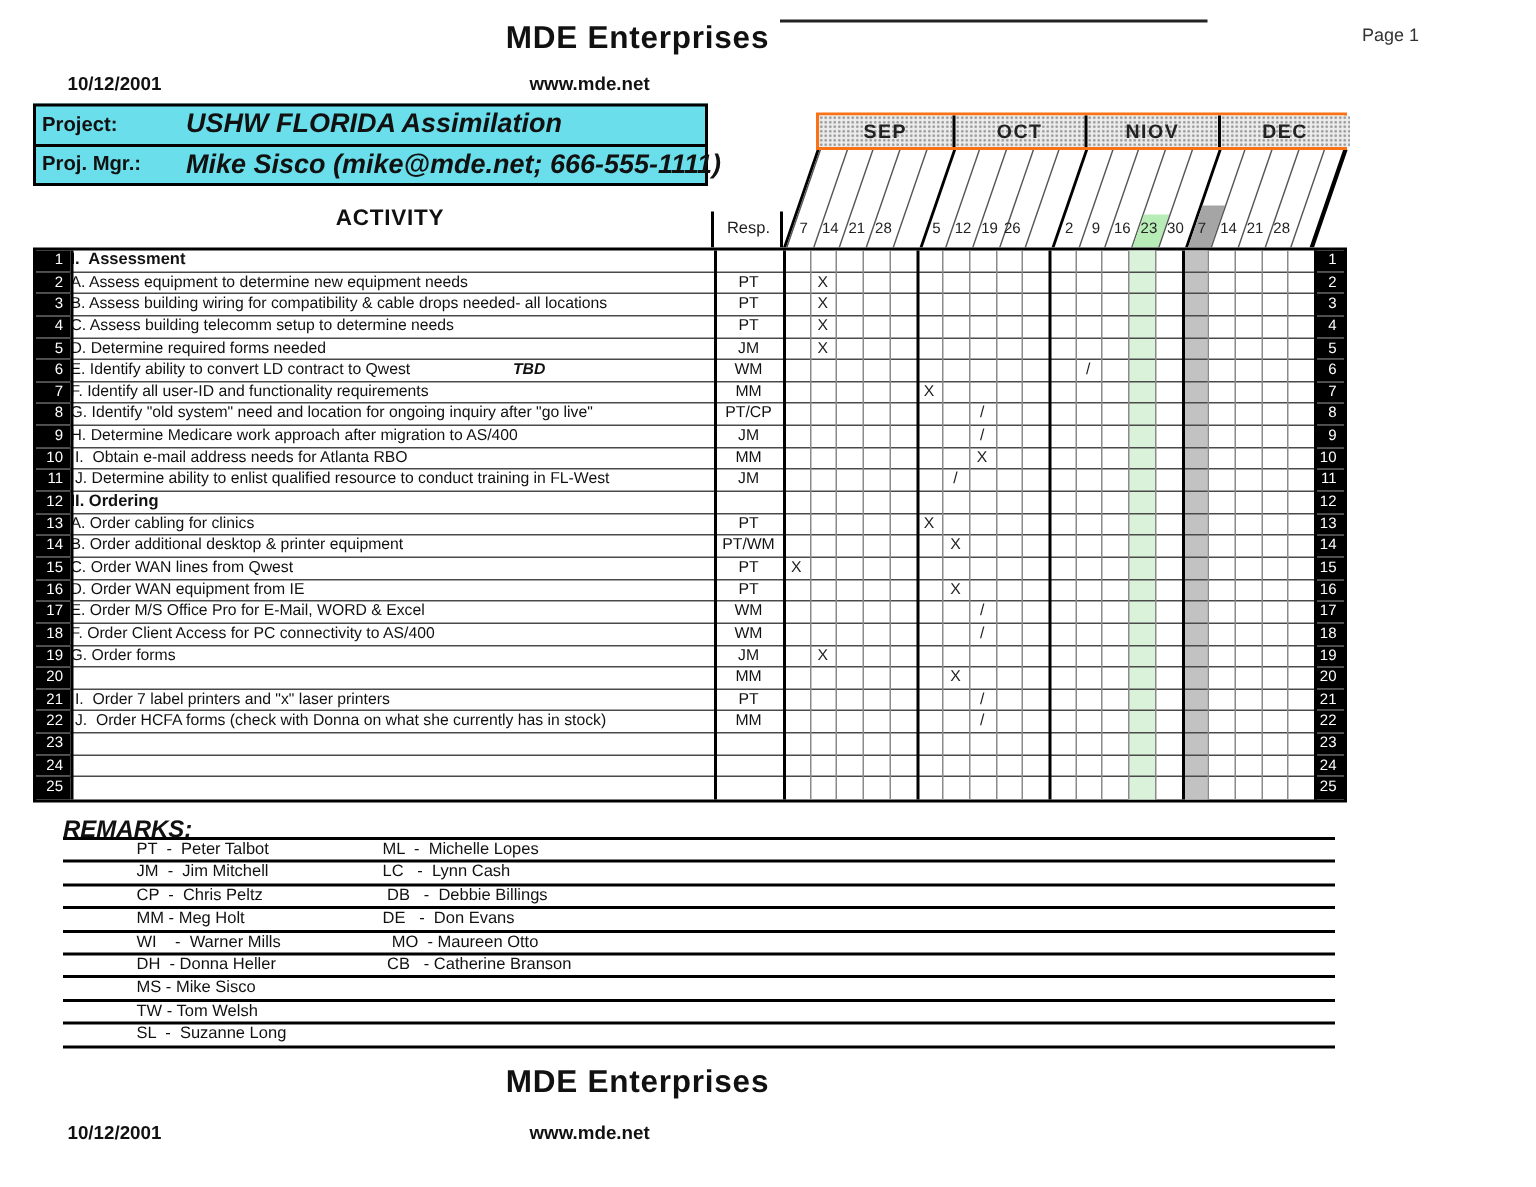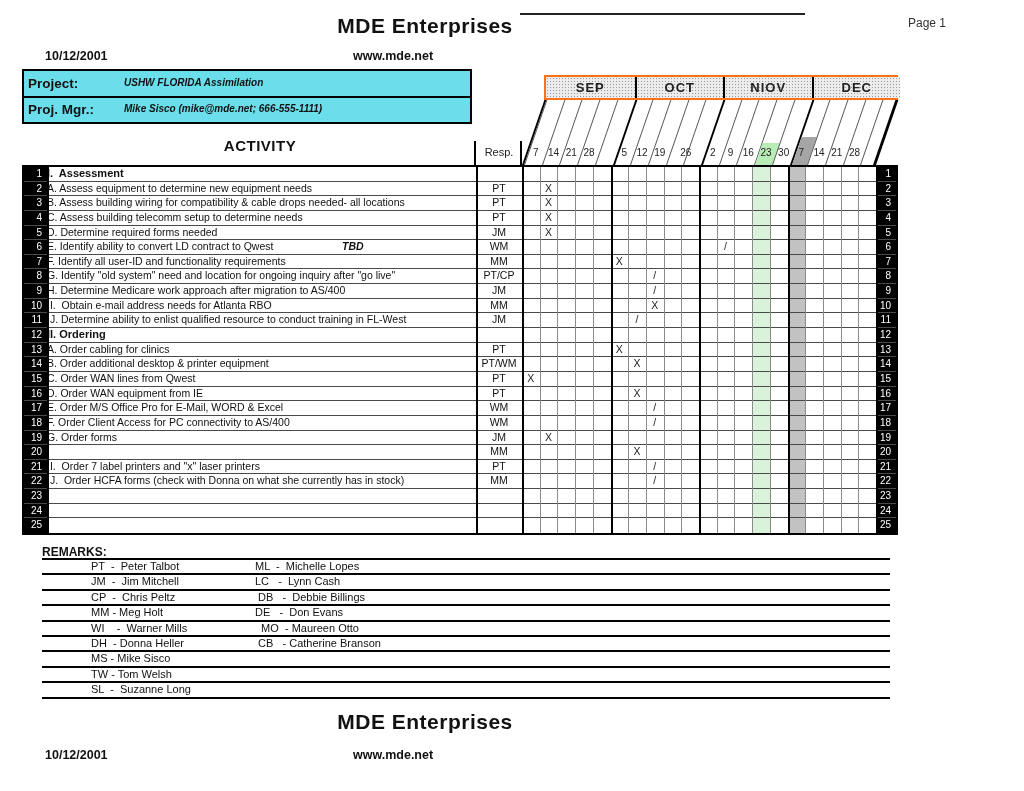--- a/index.html
+++ b/index.html
@@ -8,21 +8,21 @@
 
   
   .hline{position:absolute;left:520px;top:13px;width:285px;height:2px;background:#222;}
   .page-title{position:absolute;left:0;top:14px;width:850px;text-align:center;font-size:21px;font-weight:bold;letter-spacing:.5px;}
   .page-num{position:absolute;left:908px;top:16px;font-size:12px;color:#333;}
   .date-line{position:absolute;left:45px;top:49px;font-size:12.5px;font-weight:bold;}
   .web-line{position:absolute;left:353px;top:49px;font-size:12.5px;font-weight:bold;}
 
   .projbox{position:absolute;left:22px;width:446px;border:2px solid #000;background:#6ADEEA;line-height:23px;white-space:nowrap;}
   .projbox .plabel{font-weight:bold;font-size:13.5px;padding-left:4px;display:inline-block;}
-  .projbox .pvalue{font-weight:bold;font-style:italic;font-size:10px;position:absolute;left:100px;top:0;}
+  .projbox .pvalue{font-weight:bold;font-style:italic;font-size:18px;position:absolute;left:100px;top:0;}
   #projbox1{top:69px;height:25px;}
   #projbox2{top:96px;height:24px;line-height:22px;}
 
   .activity-header{position:absolute;left:45px;top:137px;width:430px;text-align:center;font-size:15px;font-weight:bold;letter-spacing:.5px;}
   .resp-header{position:absolute;left:476px;top:146px;width:46px;text-align:center;font-size:11px;color:#222;}
   .resp-stroke{position:absolute;top:141px;width:2px;height:24px;background:#000;}
 
   
   #cal-band{position:absolute;left:544px;top:75px;width:354px;height:25px;border:2px solid #f97316;box-sizing:border-box;}
   .mcell{position:absolute;top:0;height:21px;line-height:21px;text-align:center;font-weight:bold;font-size:13px;letter-spacing:1px;color:#222;
@@ -52,21 +52,21 @@
   .anote{position:absolute;left:295px;top:0;font-weight:bold;font-style:italic;font-size:10.5px;}
   .rcell{position:absolute;left:452px;top:0;width:46px;height:100%;text-align:center;font-size:10.5px;}
   .warea{position:absolute;left:498px;top:0;width:354px;height:100%;}
   .mark{position:absolute;top:0;height:100%;text-align:center;font-size:10.5px;color:#222;}
   .vline{position:absolute;top:0;bottom:0;z-index:3;}
   .vthin{width:1px;background:#8a8a8a;}
   .vthick{width:2px;background:#000;}
 
   
   #remarks{position:absolute;left:42px;top:545px;width:848px;}
-  .rtitle{font-size:12px;font-weight:bold;height:13px;}
+  .rtitle{font-size:16px;font-weight:bold;height:13px;font-style:italic;}
   #remark-rows{border-top:2px solid #000;}
   .rrow{position:relative;height:13.4px;border-bottom:2px solid #000;font-size:11px;line-height:13px;white-space:pre;}
   .rrow .c1{position:absolute;left:2px;top:0;padding-left:47px;}
   .rrow .c2{position:absolute;left:213px;top:0;}
 
   
   .footer-title{position:absolute;left:0;top:710px;width:850px;text-align:center;font-size:21px;font-weight:bold;letter-spacing:.5px;}
   .foot-date{position:absolute;left:45px;top:748px;font-size:12.5px;font-weight:bold;}
   .foot-web{position:absolute;left:353px;top:748px;font-size:12.5px;font-weight:bold;}
 </style>
@@ -128,21 +128,21 @@
       <div class="scell" style="left: 336.3px; width: 17.7px;"></div>
     </div>
   <div id="cal-dates">
       <span class="dlabel" style="left: 2px; width: 23.7px;">7</span>
       <span class="dlabel" style="left: 19.7px; width: 23.7px;">14</span>
       <span class="dlabel" style="left: 37.4px; width: 23.7px;">21</span>
       <span class="dlabel" style="left: 55.1px; width: 23.7px;">28</span>
       <span class="dlabel" style="left: 90.5px; width: 23.7px;">5</span>
       <span class="dlabel" style="left: 108.2px; width: 23.7px;">12</span>
       <span class="dlabel" style="left: 125.9px; width: 23.7px;">19</span>
-      <span class="dlabel" style="left: 152px; width: 23.7px;">26</span>
+      <span class="dlabel" style="left: 141px; width: 23.7px;">26</span>
       <span class="dlabel" style="left: 179px; width: 23.7px;">2</span>
       <span class="dlabel" style="left: 196.7px; width: 23.7px;">9</span>
       <span class="dlabel" style="left: 214.4px; width: 23.7px;">16</span>
       <span class="dlabel" style="left: 232.1px; width: 23.7px;">23</span>
       <span class="dlabel" style="left: 249.8px; width: 23.7px;">30</span>
       <span class="dlabel" style="left: 267.5px; width: 23.7px;">7</span>
       <span class="dlabel" style="left: 285.2px; width: 23.7px;">14</span>
       <span class="dlabel" style="left: 302.9px; width: 23.7px;">21</span>
       <span class="dlabel" style="left: 320.6px; width: 23.7px;">28</span>
     </div>

